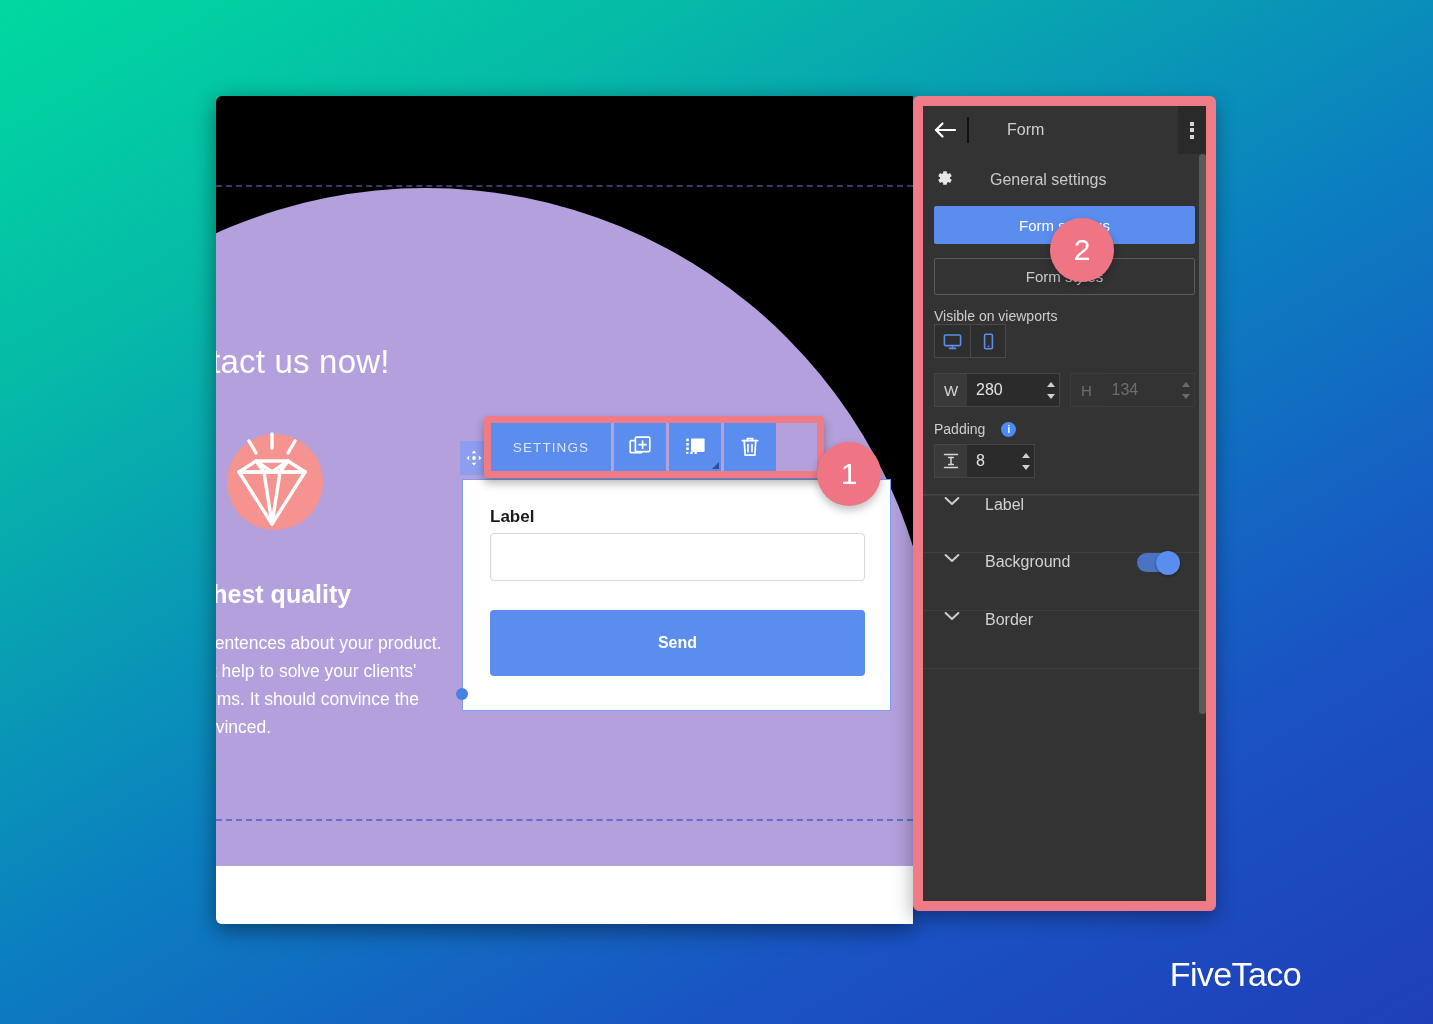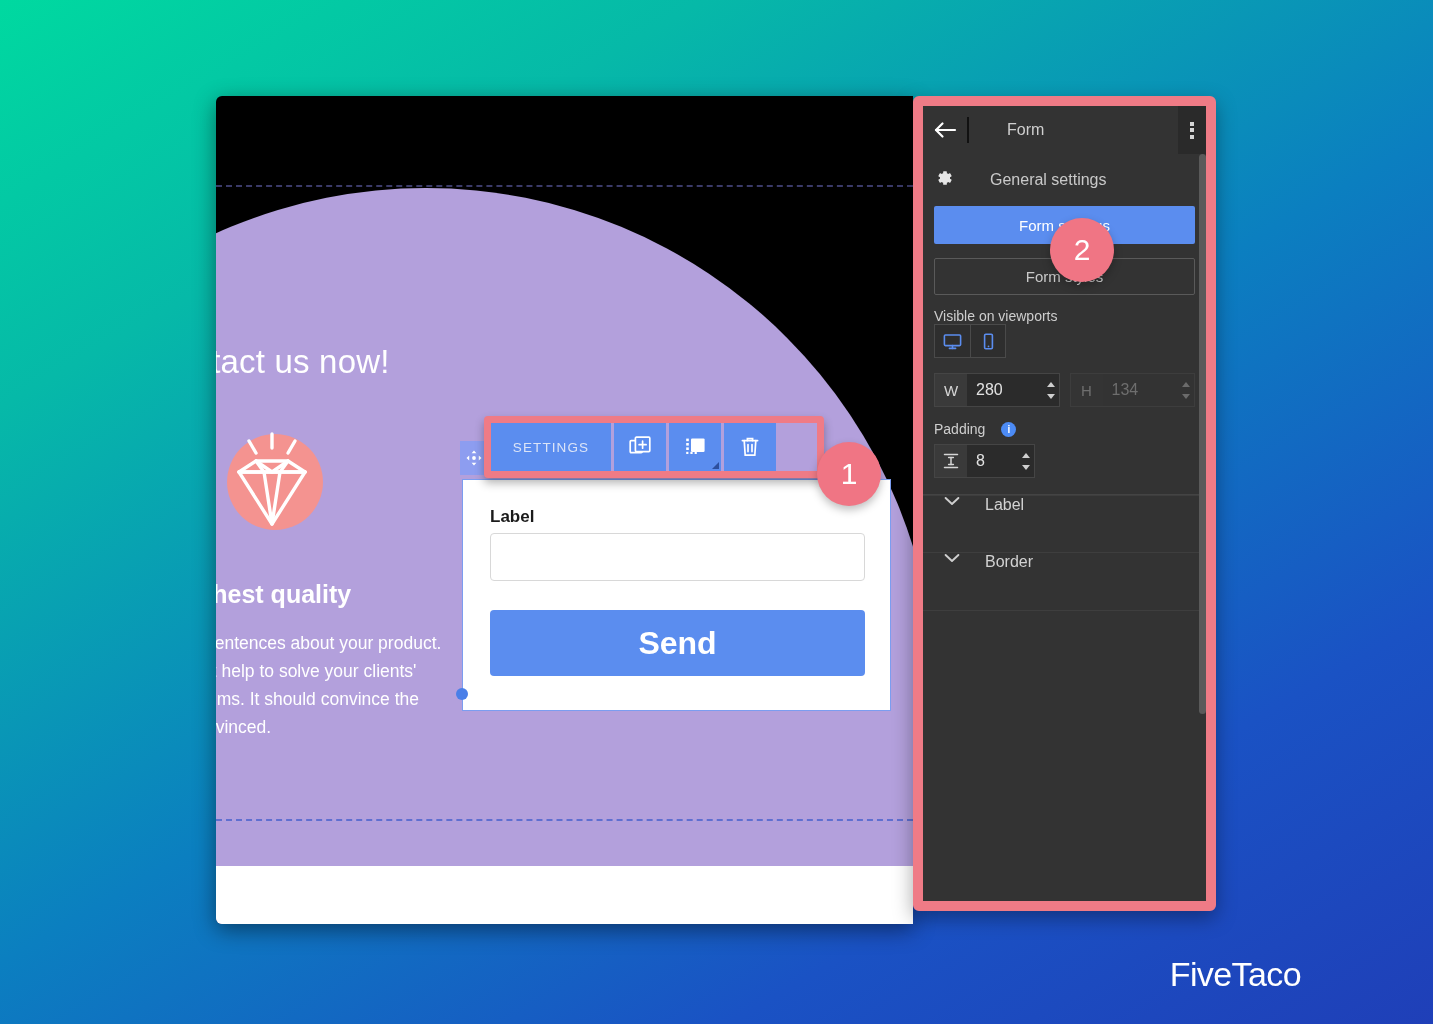--- a/index.html
+++ b/index.html
@@ -115,21 +115,21 @@
     outline: none;
     font-family: "Liberation Sans", sans-serif;
     font-size: 15px;
     padding: 0 10px;
   }
   #form-send-btn {
     position: absolute; left: 27px; top: 130px;
     width: 375px; height: 66px;
     background: #5b8def;
     border: none; border-radius: 4px;
-    color: #fff; font-size: 32px; font-weight: 700;
+    color: #fff; font-size: 16px; font-weight: 700;
     font-family: "Liberation Sans", sans-serif;
     cursor: pointer;
   }
   .handle-dot {
     position: absolute;
     width: 12px; height: 12px; border-radius: 50%;
     background: #4a7fe8;
     z-index: 12;
   }
   #handle-left  { left: 240px; top: 592px; }
@@ -574,20 +574,31 @@
               </svg>
             </span>
             <span class="acc-label">Label</span>
           </div>
           <div class="acc-item">
             <span class="acc-chevron">
               <svg width="16" height="10" viewBox="0 0 16 10" fill="none" stroke="#cfcfcf" stroke-width="1.9" stroke-linecap="round" stroke-linejoin="round">
                 <path d="M1.6 2 L8 8 L14.4 2"></path>
               </svg>
             </span>
+            <span class="acc-label">Background</span>
+            <div class="toggle on">
+              <span class="knob"></span>
+            </div>
+          </div>
+          <div class="acc-item">
+            <span class="acc-chevron">
+              <svg width="16" height="10" viewBox="0 0 16 10" fill="none" stroke="#cfcfcf" stroke-width="1.9" stroke-linecap="round" stroke-linejoin="round">
+                <path d="M1.6 2 L8 8 L14.4 2"></path>
+              </svg>
+            </span>
             <span class="acc-label">Border</span>
           </div>
         </div>
 
       <div id="panel-scrollbar">
         <div id="panel-scroll-thumb"></div>
       </div>
 
     </div>
   </div>

